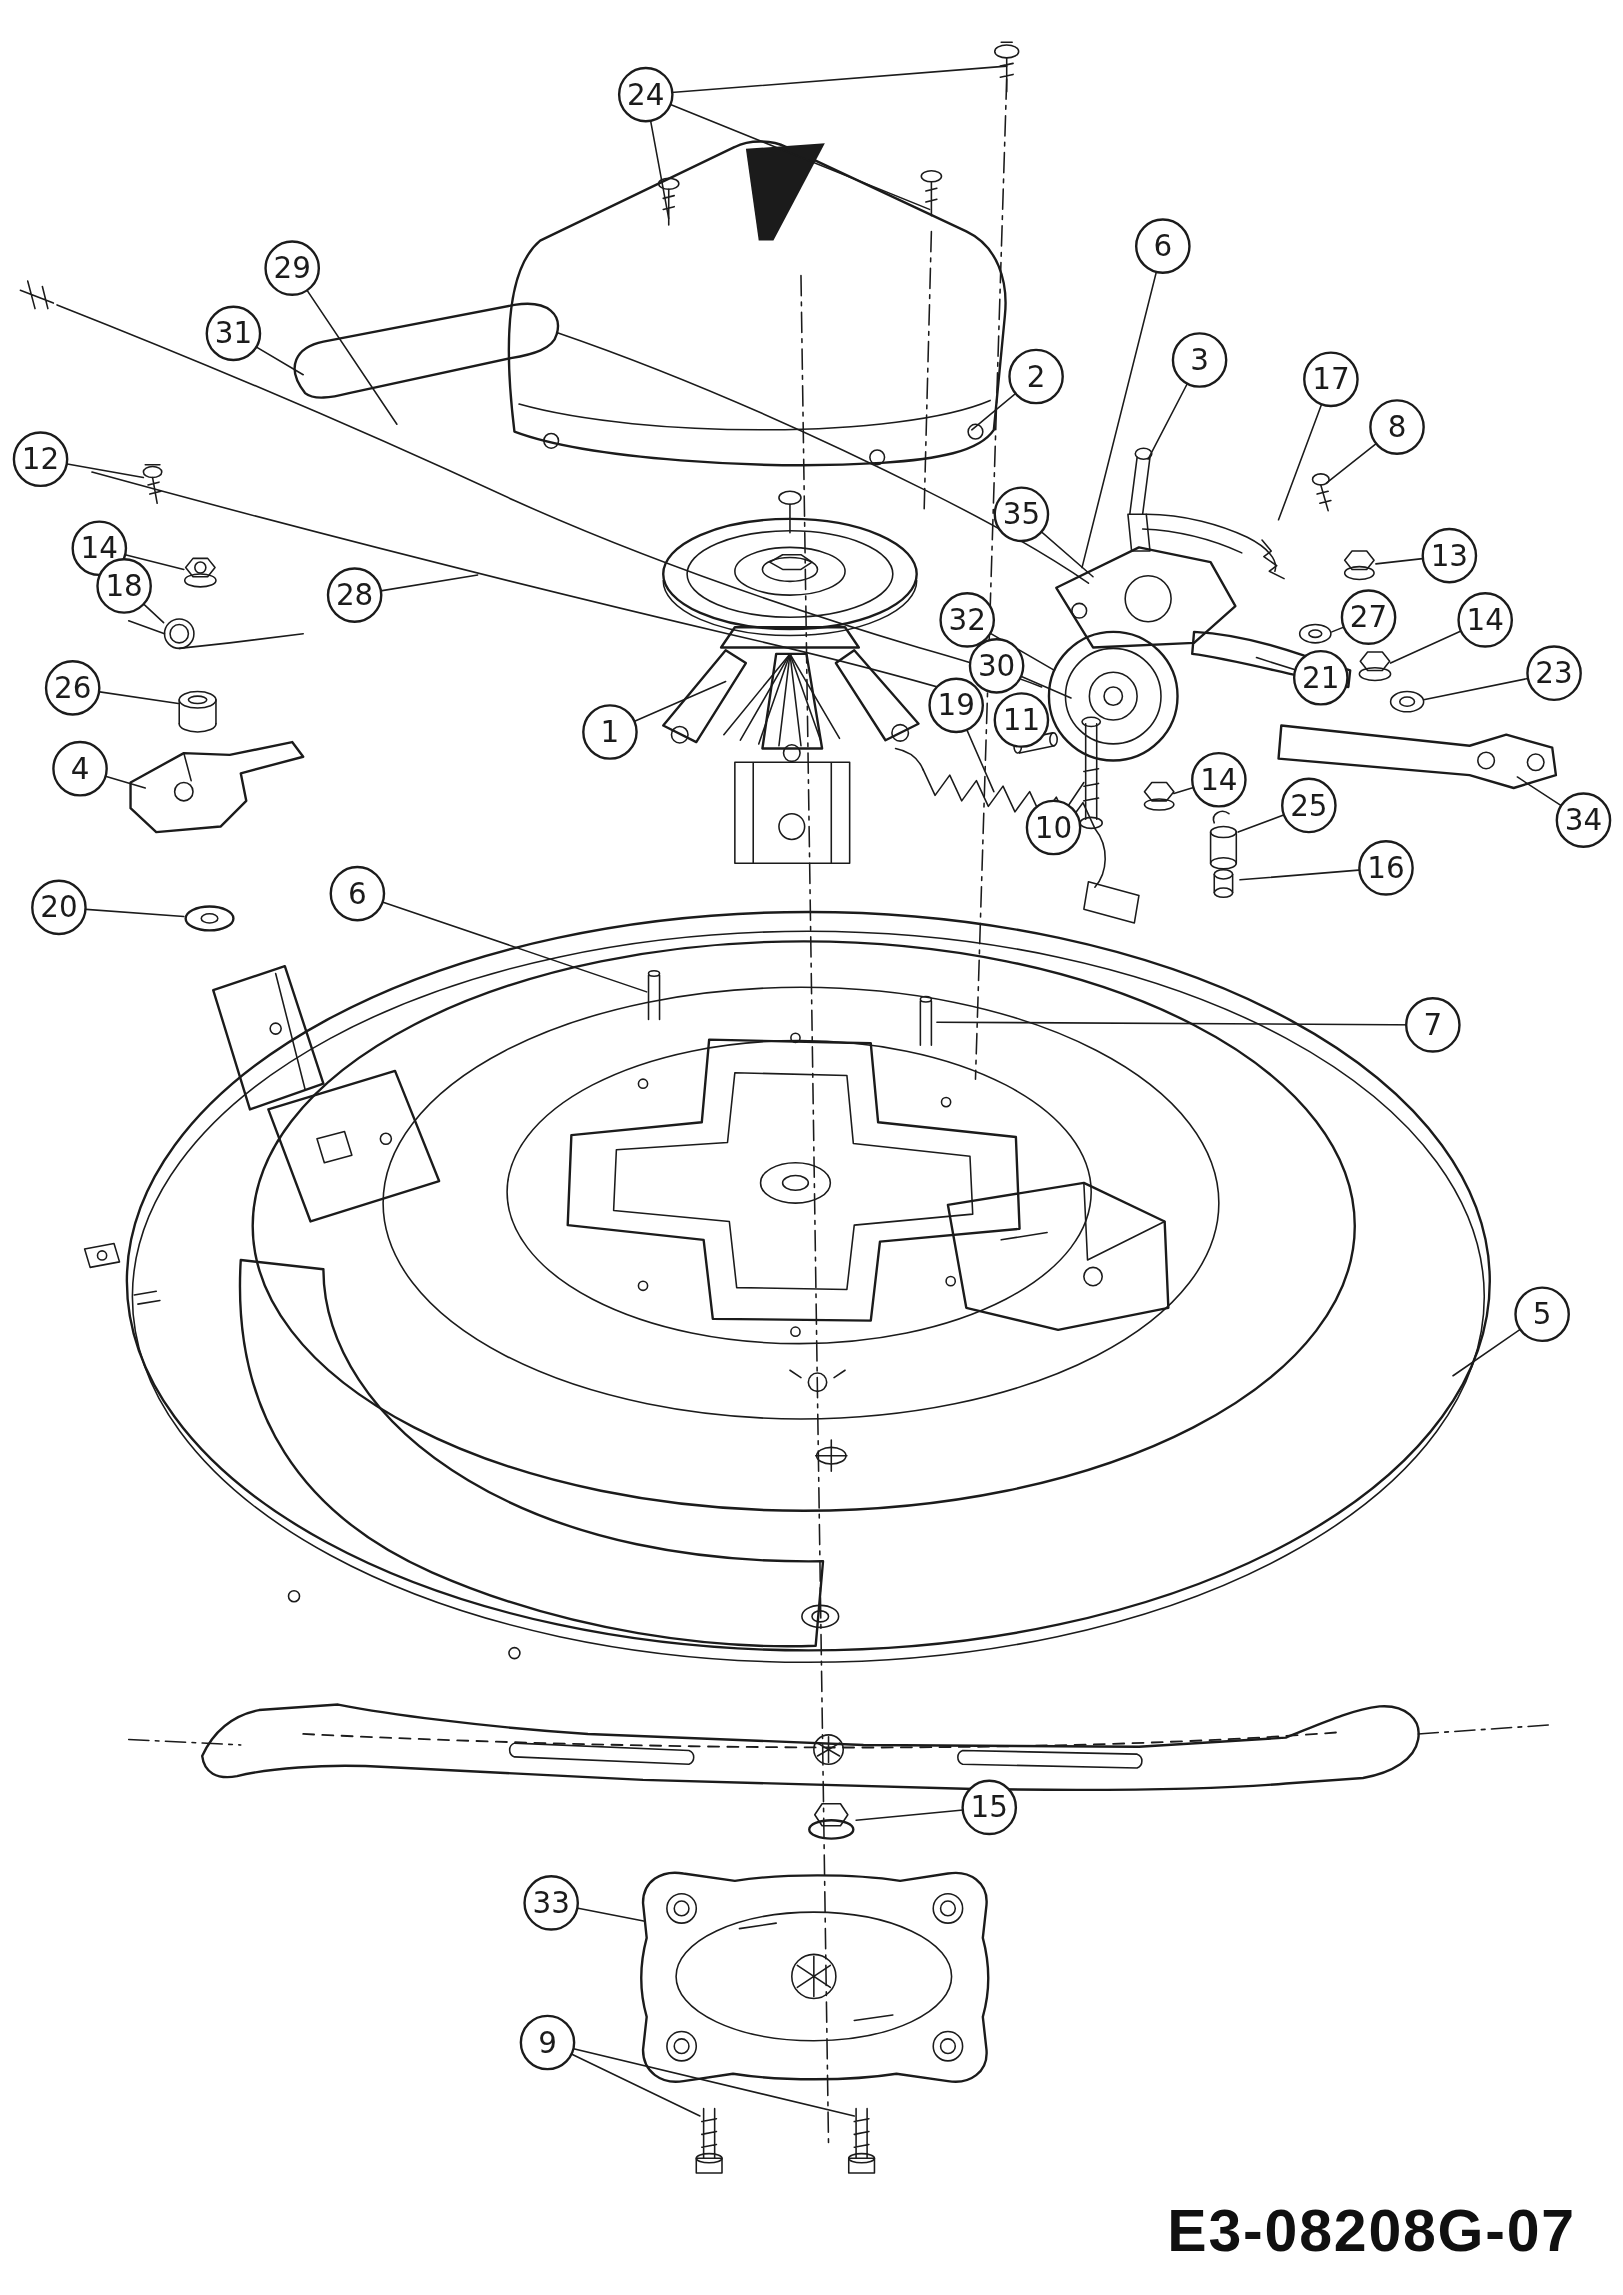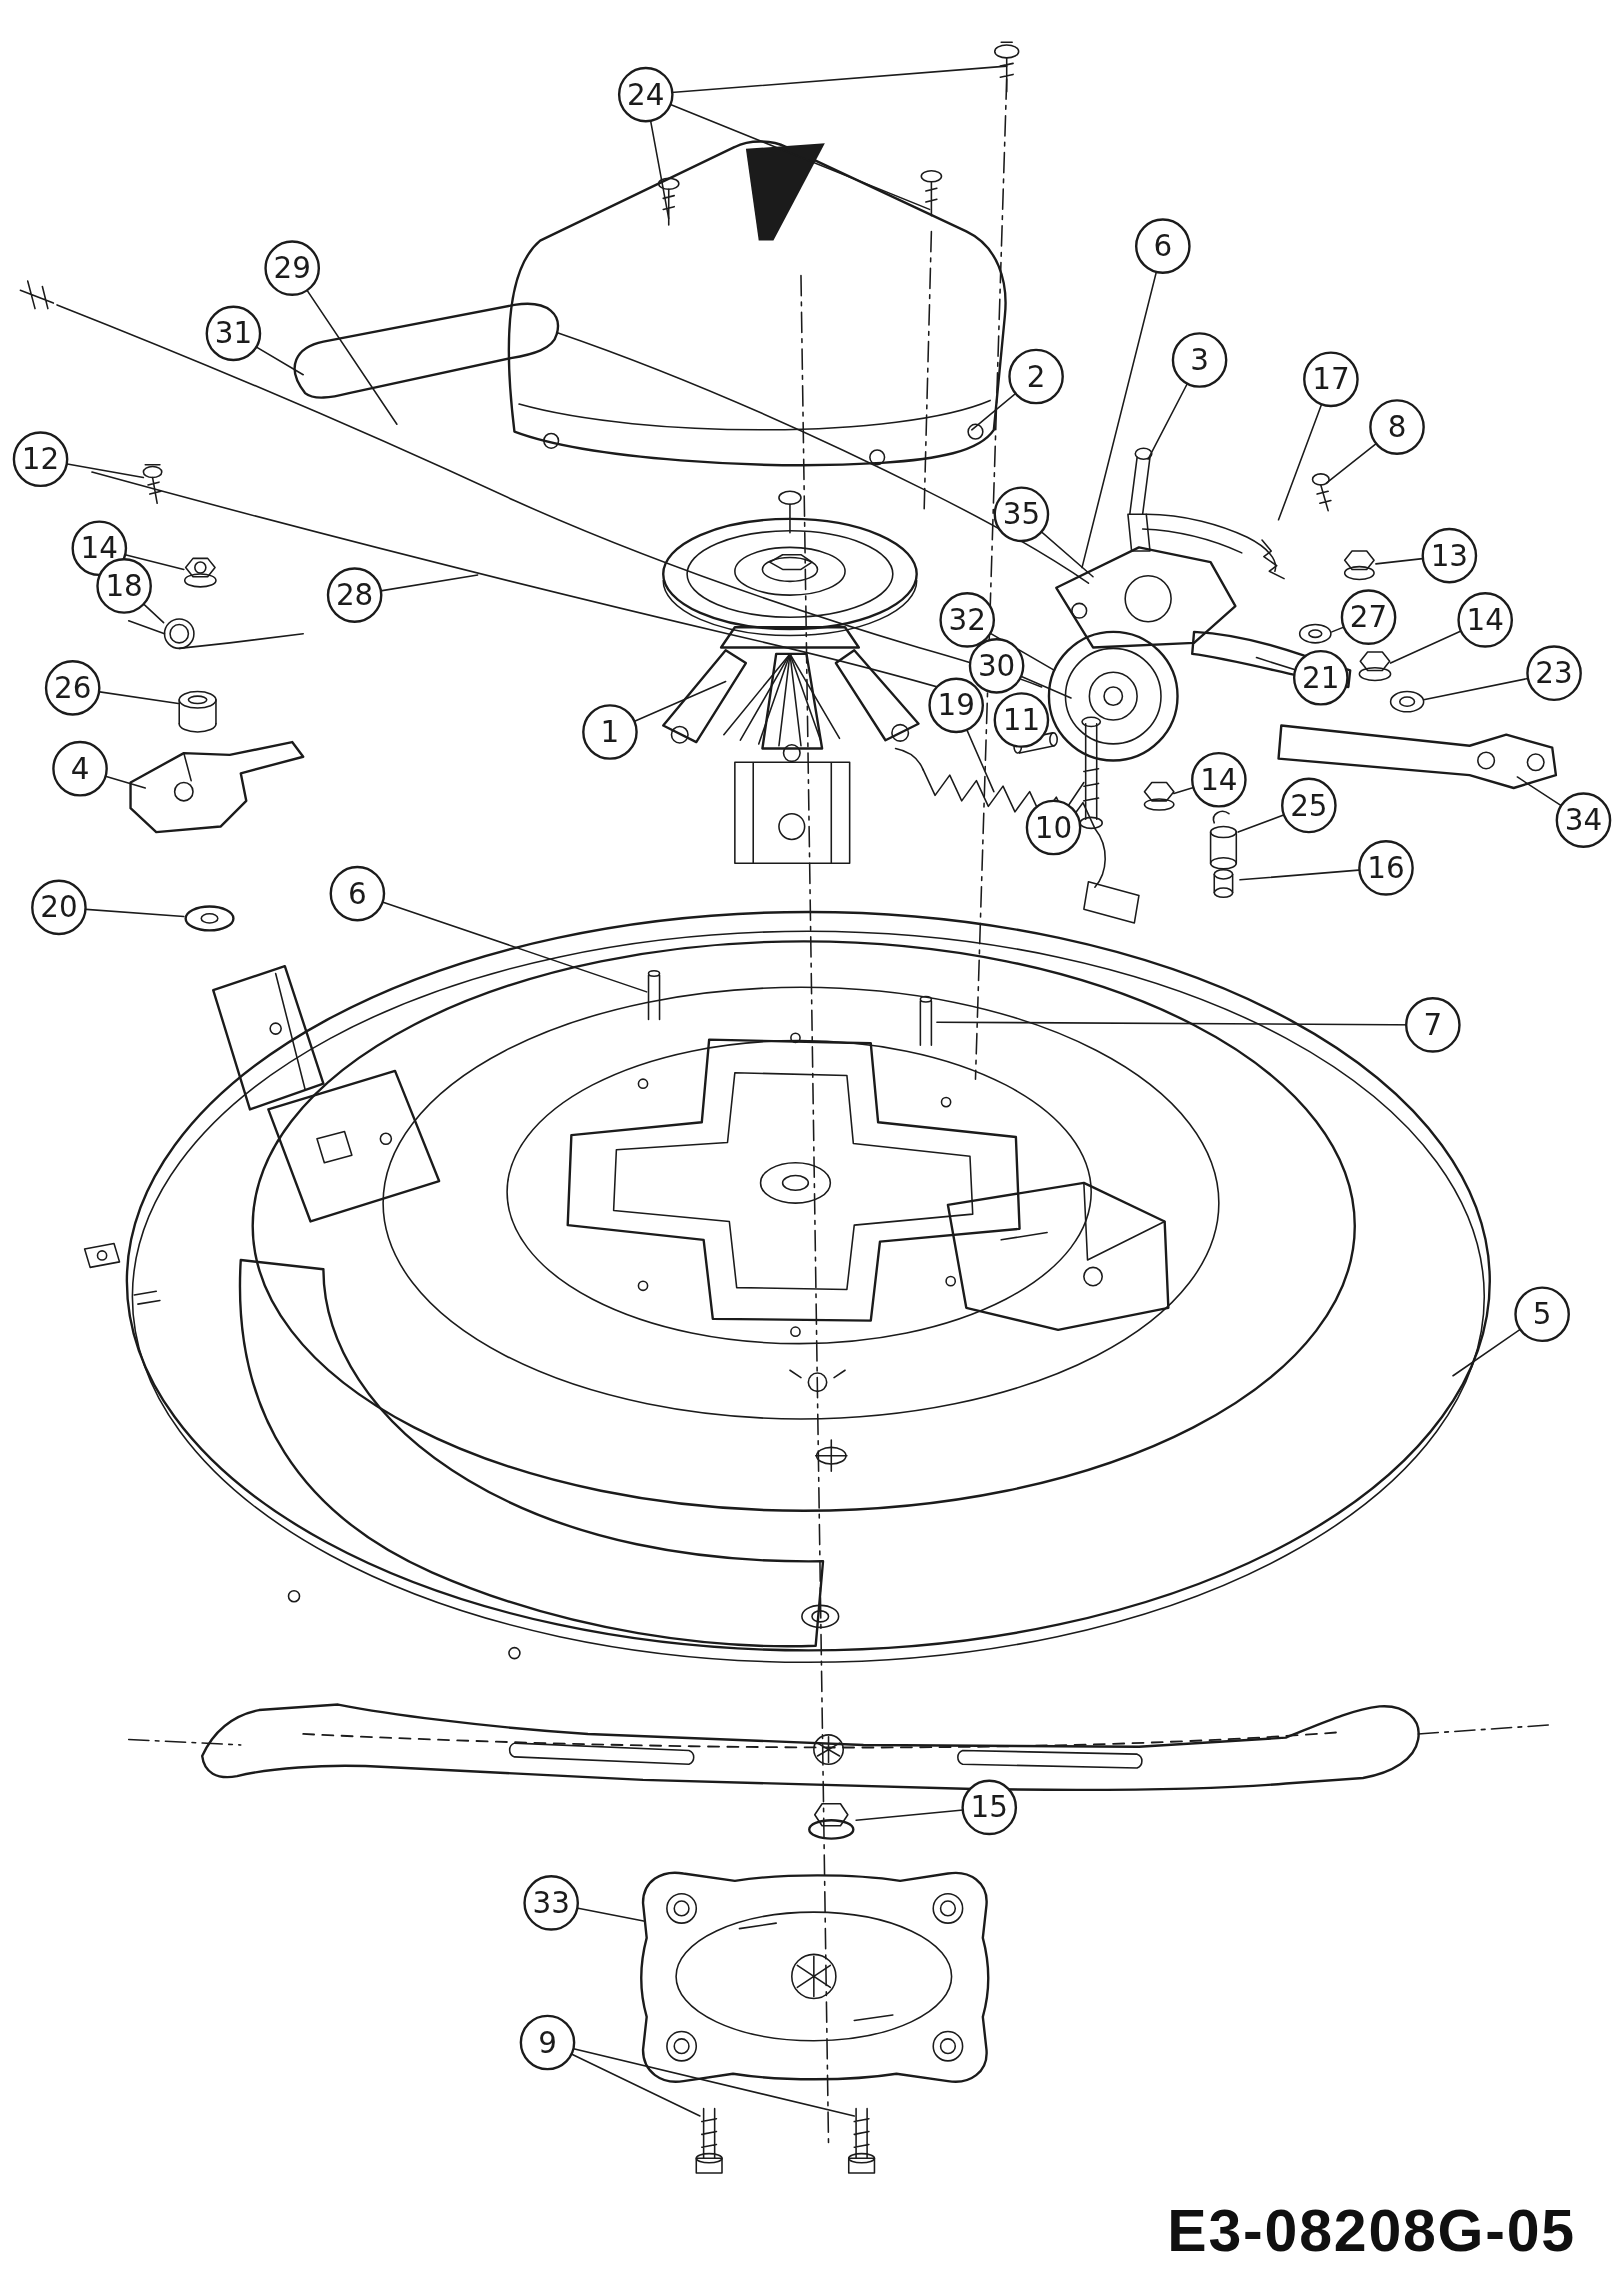--- a/index.html
+++ b/index.html
@@ -487,16 +487,16 @@
         </g>
         <g>
           <line x1="596" y1="2224" x2="762" y2="2304" class="ink thin"></line>
           <line x1="596" y1="2224" x2="930" y2="2304" class="ink thin"></line>
           <circle cx="596" cy="2224" r="29" fill="#ffffff" stroke="#1b1b1b" stroke-width="2.6"></circle>
           <text x="596" y="2235" text-anchor="middle" class="callout-num">9</text>
         </g>
       </g>
 </svg>
 
-<div class="code-label">E3-08208G-05</div>
+<div class="code-label">E3-08208G-07</div>
 
 </div>
 
 
 </body></html>

